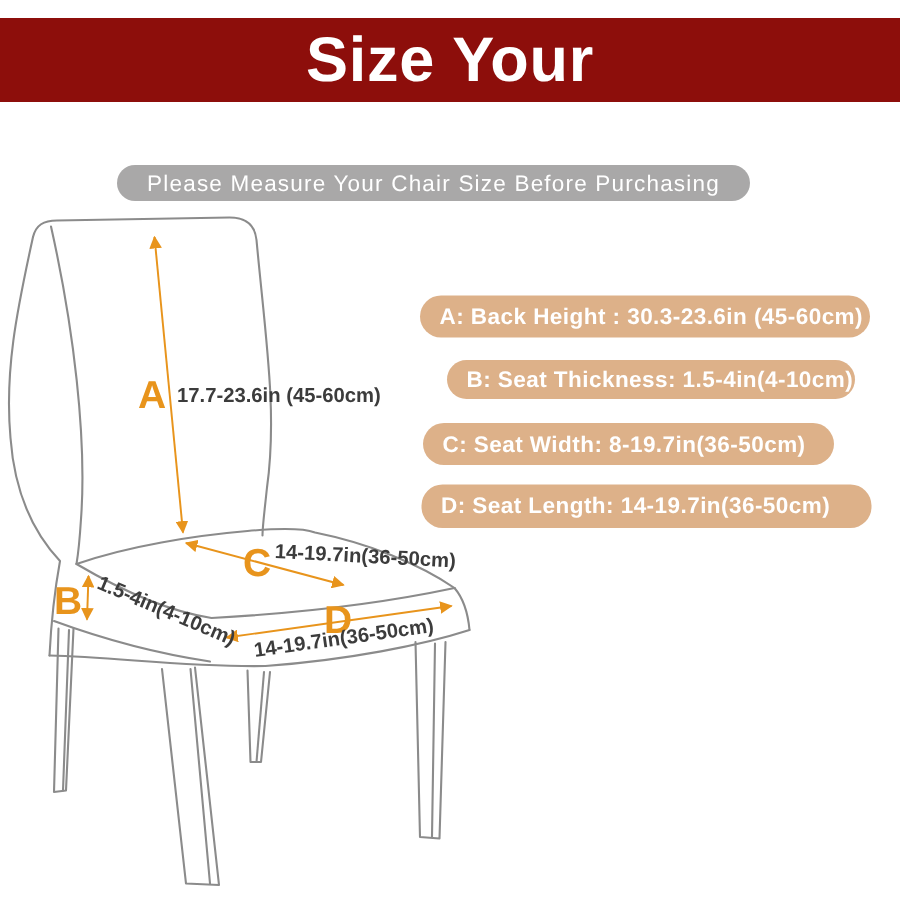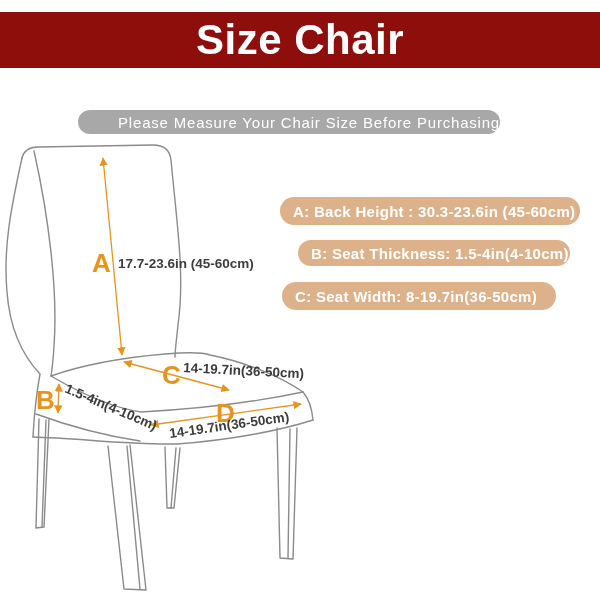--- a/index.html
+++ b/index.html
@@ -11,21 +11,21 @@
   .banner{
     position:absolute;left:0;top:12px;width:600px;height:56px;
     background:#8d0e0b;display:flex;align-items:center;justify-content:center;
   }
   .banner-title{
     color:#ffffff;font-size:42px;font-weight:bold;letter-spacing:0.5px;white-space:nowrap;
   }
   
   .notice{
     position:absolute;left:78px;top:110px;width:422px;height:24px;border-radius:13px;
-    background:#a9a8a8;display:flex;align-items:center;justify-content:flex-end;
+    background:#a9a8a8;display:flex;align-items:center;justify-content:center;
   }
   .notice-text{
     color:#ffffff;font-size:15px;letter-spacing:0.8px;white-space:nowrap;
   }
   
   .pill{
     position:absolute;background:#ddb189;border-radius:14px;color:#ffffff;
     font-size:15px;font-weight:bold;letter-spacing:0.3px;white-space:nowrap;
     display:flex;align-items:center;padding-left:13px;box-sizing:border-box;
   }
@@ -39,30 +39,31 @@
   .arrow-line{fill:none;stroke:#e8941c;stroke-width:1.3;}
   .letter{font-family:"Liberation Sans",sans-serif;font-size:26px;font-weight:bold;fill:#e8941c;}
   .meas{font-family:"Liberation Sans",sans-serif;font-size:13.5px;font-weight:bold;fill:#3c3c3c;}
 </style>
 </head>
 <body>
 
 <div class="stage">
 
   <div class="banner">
-    <span class="banner-title">Size Chair</span>
+    <span class="banner-title">Size Your</span>
   </div>
 
   <div class="notice">
     <span class="notice-text">Please Measure Your Chair Size Before Purchasing</span>
   </div>
 
   <div class="pill pill-a">A: Back Height : 30.3-23.6in (45-60cm)</div>
   <div class="pill pill-b">B: Seat Thickness: 1.5-4in(4-10cm)</div>
   <div class="pill pill-c">C: Seat Width: 8-19.7in(36-50cm)</div>
+  <div class="pill pill-d">D: Seat Length: 14-19.7in(36-50cm)</div>
 
   <svg class="diagram" width="330" height="460" viewBox="0 140 330 460" xmlns="http://www.w3.org/2000/svg">
     <defs>
       <marker id="ah" viewBox="0 0 10 10" refX="9" refY="5" markerWidth="6.5" markerHeight="6.5" orient="auto-start-reverse">
         <path d="M0,0 L10,5 L0,10 Z" fill="#e8941c"></path>
       </marker>
     </defs>
 
     <g>
 

